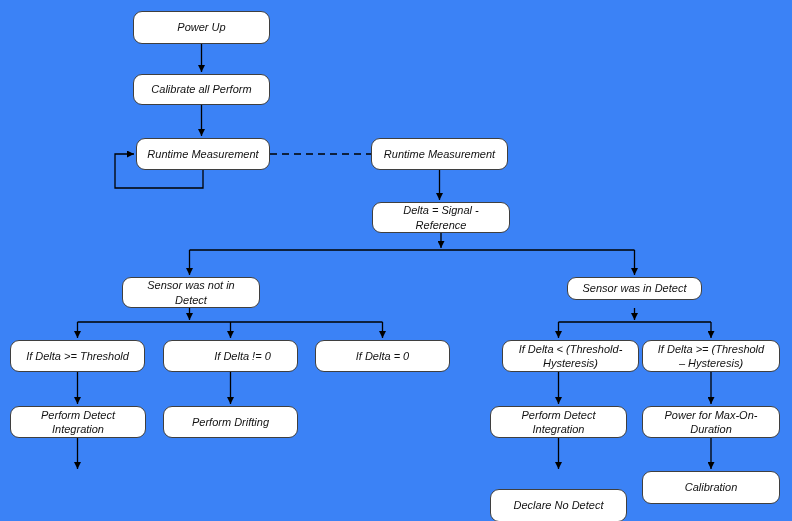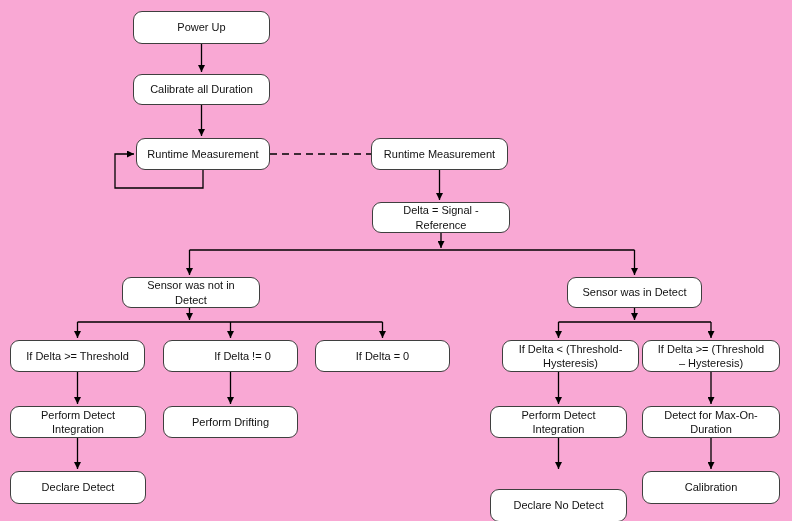--- a/index.html
+++ b/index.html
@@ -1,34 +1,35 @@
 <!DOCTYPE html>
 <html><head>
 <meta charset="utf-8">
 <style>
   html,body{margin:0;padding:0;background:#ffffff;}
   .stage{
-    position:relative;width:792px;height:521px;background:#f9a8d4;overflow:hidden;
+    position:relative;width:792px;height:521px;background:#3b82f6;overflow:hidden;
     font-family:"Liberation Sans","DejaVu Sans",sans-serif;
+    font-style:italic;
   }
   .connectors{position:absolute;left:0;top:0;width:792px;height:521px;}
   .node{
     position:absolute;box-sizing:border-box;
     background:#ffffff;border:1.6px solid #3f3f3f;border-radius:9px;
     display:flex;align-items:center;justify-content:center;
     text-align:center;font-size:11px;line-height:1.3;color:#111111;
     white-space:pre-line;padding:2px 4px;
   }
   #n-power-up        {left:133px;top:11px; width:137px;height:33px;}
   #n-calibrate       {left:133px;top:74px; width:137px;height:31px;}
   #n-runtime-left    {left:136px;top:138px;width:134px;height:32px;}
   #n-runtime-right   {left:371px;top:138px;width:137px;height:32px;}
   #n-delta           {left:372px;top:202px;width:138px;height:31px;}
   #n-sensor-not      {left:122px;top:277px;width:138px;height:31px;}
-  #n-sensor-in       {left:567px;top:277px;width:135px;height:31px;}
+  #n-sensor-in       {left:567px;top:277px;width:135px;height:23px;}
   #n-if-ge-threshold {left:10px; top:340px;width:135px;height:32px;}
   #n-if-ne-zero      {left:163px;top:340px;width:135px;height:32px;padding-left:28px;}
   #n-if-eq-zero      {left:315px;top:340px;width:135px;height:32px;}
   #n-if-lt-hyst      {left:490px;top:340px;width:137px;height:32px;margin-left:12px;}
   #n-if-ge-hyst      {left:642px;top:340px;width:138px;height:32px;}
   #n-perform-int-left{left:10px; top:406px;width:136px;height:32px;}
   #n-perform-drift   {left:163px;top:406px;width:135px;height:32px;}
   #n-perform-int-right{left:490px;top:406px;width:137px;height:32px;}
   #n-check-max       {left:642px;top:406px;width:138px;height:32px;}
   #n-declare-detect  {left:10px; top:471px;width:136px;height:33px;}
@@ -69,39 +70,38 @@
       <path d="M77.5,438 V469" marker-end="url(#ah)"></path>
       <path d="M230.5,372 V404" marker-end="url(#ah)"></path>
       <path d="M558.5,372 V404" marker-end="url(#ah)"></path>
       <path d="M558.5,438 V469" marker-end="url(#ah)"></path>
       <path d="M711,372 V404" marker-end="url(#ah)"></path>
       <path d="M711,438 V469" marker-end="url(#ah)"></path>
     </g>
   </svg>
 
   <div class="node" id="n-power-up">Power Up</div>
-  <div class="node" id="n-calibrate">Calibrate all Duration</div>
+  <div class="node" id="n-calibrate">Calibrate all Perform</div>
   <div class="node" id="n-runtime-left">Runtime Measurement</div>
   <div class="node" id="n-runtime-right">Runtime Measurement</div>
   <div class="node" id="n-delta">Delta = Signal -
 Reference</div>
   <div class="node" id="n-sensor-not">Sensor was not in
 Detect</div>
   <div class="node" id="n-sensor-in">Sensor was in Detect</div>
   <div class="node" id="n-if-ge-threshold">If Delta &gt;= Threshold</div>
   <div class="node" id="n-if-ne-zero">If Delta != 0</div>
   <div class="node" id="n-if-eq-zero">If Delta = 0</div>
   <div class="node" id="n-if-lt-hyst">If Delta &lt; (Threshold-
 Hysteresis)</div>
   <div class="node" id="n-if-ge-hyst">If Delta &gt;= (Threshold
 – Hysteresis)</div>
   <div class="node" id="n-perform-int-left">Perform Detect
 Integration</div>
   <div class="node" id="n-perform-drift">Perform Drifting</div>
   <div class="node" id="n-perform-int-right">Perform Detect
 Integration</div>
-  <div class="node" id="n-check-max">Detect for Max-On-
+  <div class="node" id="n-check-max">Power for Max-On-
 Duration</div>
-  <div class="node" id="n-declare-detect">Declare Detect</div>
   <div class="node" id="n-declare-no-detect">Declare No Detect</div>
   <div class="node" id="n-calibration">Calibration</div>
 
 </div>
 
 </body></html>

